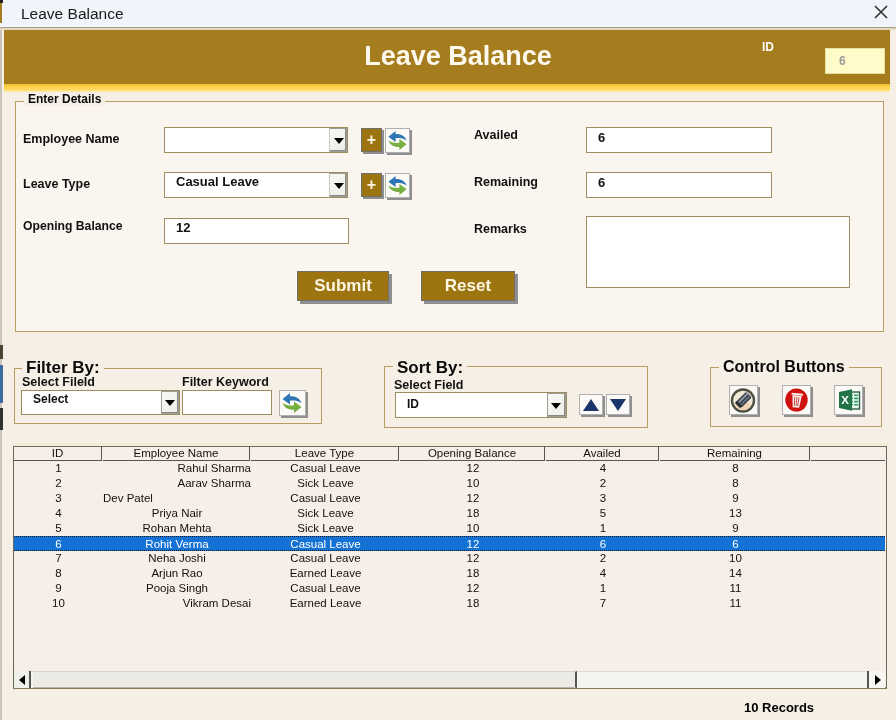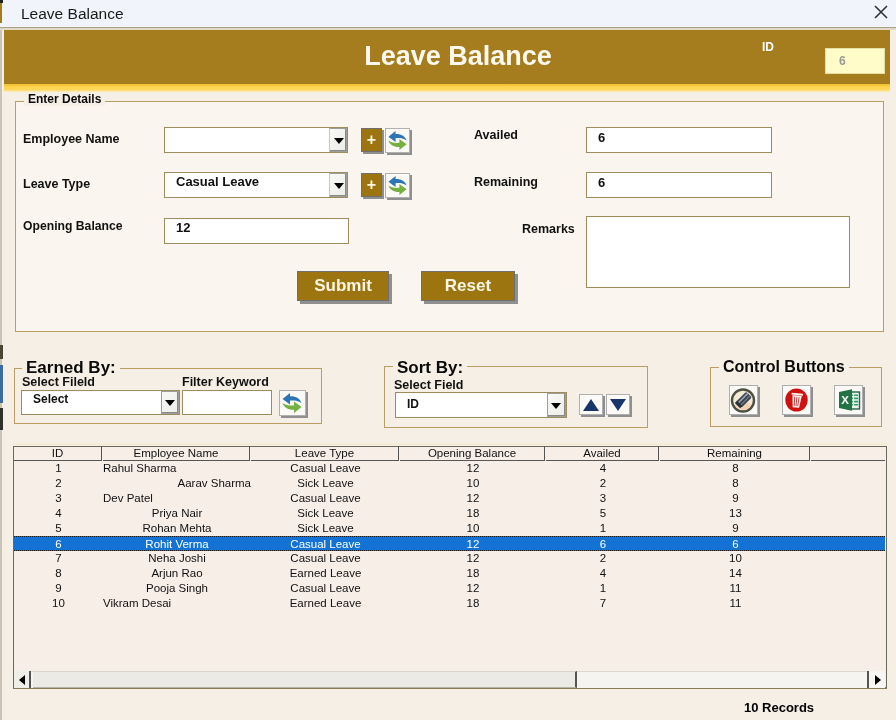--- a/index.html
+++ b/index.html
@@ -44,21 +44,21 @@
 
 <div class="abs gbox" style="left:15px;top:101px;width:869px;height:231px;"></div>
 <div class="abs" style="left:16px;top:102px;width:867px;height:229px;background:#faf5ee;"></div>
 <div class="gtitle" style="left:24px;top:92px;font-size:12px;">Enter Details</div>
 
 <div class="abs lbl" style="left:23px;top:132px;">Employee Name</div>
 <div class="abs lbl" style="left:23px;top:177px;">Leave Type</div>
 <div class="abs lbl" style="left:23px;top:219px;font-size:12.2px;">Opening Balance</div>
 <div class="abs lbl" style="left:474px;top:128px;">Availed</div>
 <div class="abs lbl" style="left:474px;top:175px;">Remaining</div>
-<div class="abs lbl" style="left:474px;top:222px;margin-left:48px;">Remarks</div>
+<div class="abs lbl" style="left:474px;top:222px;">Remarks</div>
 
 <div class="abs inp" style="left:164px;top:127px;width:184px;height:26px;"></div>
 <div class="abs" style="left:329px;top:128px;width:18px;height:24px;background:linear-gradient(135deg,#f8f8f6 0%,#ededE8 100%);border:1px solid #9f9f9a;border-left:1px solid #c8c8c4;box-shadow:inset -1px -1px 0 #8a8a85;"></div>
 <div class="abs" style="left:334px;top:138px;width:0;height:0;border-left:5px solid transparent;border-right:5px solid transparent;border-top:6px solid #000;"></div>
 
 <div class="abs inp" style="left:164px;top:172px;width:184px;height:26px;"></div>
 <div class="abs" style="left:176px;top:174px;font-weight:bold;font-size:13px;color:#111;">Casual Leave</div>
 <div class="abs" style="left:329px;top:173px;width:18px;height:24px;background:linear-gradient(135deg,#f8f8f6 0%,#ededE8 100%);border:1px solid #9f9f9a;border-left:1px solid #c8c8c4;box-shadow:inset -1px -1px 0 #8a8a85;"></div>
 <div class="abs" style="left:334px;top:183px;width:0;height:0;border-left:5px solid transparent;border-right:5px solid transparent;border-top:6px solid #000;"></div>
 
@@ -84,21 +84,21 @@
 <div class="abs inp" style="left:586px;top:127px;width:186px;height:26px;"></div>
 <div class="abs" style="left:598px;top:130px;font-weight:bold;font-size:13px;color:#111;">6</div>
 <div class="abs inp" style="left:586px;top:172px;width:186px;height:26px;"></div>
 <div class="abs" style="left:598px;top:175px;font-weight:bold;font-size:13px;color:#111;">6</div>
 <div class="abs inp" style="left:586px;top:216px;width:264px;height:72px;"></div>
 
 <div class="abs goldbtn" style="left:297px;top:271px;width:92px;height:30px;font-size:17px;line-height:28px;">Submit</div>
 <div class="abs goldbtn" style="left:421px;top:271px;width:94px;height:30px;font-size:17px;line-height:28px;">Reset</div>
 
 <div class="abs gbox" style="left:14px;top:368px;width:308px;height:56px;"></div>
-<div class="gtitle" style="left:22px;top:358px;font-size:17px;">Earned By:</div>
+<div class="gtitle" style="left:22px;top:358px;font-size:17px;">Filter By:</div>
 <div class="abs lbl" style="left:22px;top:375px;">Select Fileld</div>
 <div class="abs lbl" style="left:182px;top:375px;">Filter Keyword</div>
 <div class="abs inp" style="left:21px;top:390px;width:159px;height:25px;"></div>
 <div class="abs" style="left:33px;top:392px;font-weight:bold;font-size:12px;color:#111;">Select</div>
 <div class="abs" style="left:161px;top:391px;width:18px;height:23px;background:linear-gradient(135deg,#f8f8f6 0%,#ededE8 100%);border:1px solid #9f9f9a;box-shadow:inset -1px -1px 0 #8a8a85;"></div>
 <div class="abs" style="left:165px;top:400px;width:0;height:0;border-left:5px solid transparent;border-right:5px solid transparent;border-top:6px solid #000;"></div>
 <div class="abs inp" style="left:182px;top:390px;width:90px;height:25px;"></div>
 <div class="abs iconbtn" style="left:279px;top:390px;width:27px;height:26px;">
   <svg width="24" height="24" viewBox="0 0 24 24" style="position:absolute;left:0px;top:0px;">
     <path d="M21.5 16 L14 22 L14 18.8 C8 19 4 16.4 2.5 12 C6.5 14.6 10.5 14.8 14 14.4 L14 10.5 Z" fill="#76b041"></path>
@@ -163,21 +163,21 @@
   <div style="position:absolute;left:237px;top:0;width:148px;height:15px;border-right:1px solid #555;border-bottom:1px solid #555;text-align:center;line-height:15px;">Leave Type</div>
   <div style="position:absolute;left:386px;top:0;width:145px;height:15px;border-right:1px solid #555;border-bottom:1px solid #555;text-align:center;line-height:15px;">Opening Balance</div>
   <div style="position:absolute;left:532px;top:0;width:113px;height:15px;border-right:1px solid #555;border-bottom:1px solid #555;text-align:center;line-height:15px;">Availed</div>
   <div style="position:absolute;left:646px;top:0;width:150px;height:15px;border-right:1px solid #555;border-bottom:1px solid #555;text-align:center;line-height:15px;">Remaining</div>
   <div style="position:absolute;left:797px;top:0;width:74px;height:15px;border-bottom:1px solid #555;"></div>
 </div>
 
 <div id="rows" class="abs" style="left:14px;top:461px;width:872px;font-size:11.5px;color:#111;">
 <div style="position:absolute;left:0;top:0px;width:871px;height:15px;">
       <span style="position:absolute;left:0px;top:0;width:89px;text-align:center;line-height:15px;">1</span>
-      <span style="position:absolute;left:89px;top:0;width:148px;text-align:left;line-height:15px;">Rahul Sharma</span>
+      <span style="position:absolute;left:89px;top:0;width:148px;text-align:right;line-height:15px;">Rahul Sharma</span>
       <span style="position:absolute;left:237px;top:0;width:149px;text-align:center;line-height:15px;">Casual Leave</span>
       <span style="position:absolute;left:386px;top:0;width:146px;text-align:center;line-height:15px;">12</span>
       <span style="position:absolute;left:532px;top:0;width:114px;text-align:center;line-height:15px;">4</span>
       <span style="position:absolute;left:646px;top:0;width:151px;text-align:center;line-height:15px;">8</span>
     </div>
 <div style="position:absolute;left:0;top:15px;width:871px;height:15px;">
       <span style="position:absolute;left:0px;top:0;width:89px;text-align:center;line-height:15px;">2</span>
       <span style="position:absolute;left:89px;top:0;width:148px;text-align:right;line-height:15px;">Aarav Sharma</span>
       <span style="position:absolute;left:237px;top:0;width:149px;text-align:center;line-height:15px;">Sick Leave</span>
       <span style="position:absolute;left:386px;top:0;width:146px;text-align:center;line-height:15px;">10</span>
@@ -235,21 +235,21 @@
 <div style="position:absolute;left:0;top:120px;width:871px;height:15px;">
       <span style="position:absolute;left:0px;top:0;width:89px;text-align:center;line-height:15px;">9</span>
       <span style="position:absolute;left:89px;top:0;width:148px;text-align:center;line-height:15px;">Pooja Singh</span>
       <span style="position:absolute;left:237px;top:0;width:149px;text-align:center;line-height:15px;">Casual Leave</span>
       <span style="position:absolute;left:386px;top:0;width:146px;text-align:center;line-height:15px;">12</span>
       <span style="position:absolute;left:532px;top:0;width:114px;text-align:center;line-height:15px;">1</span>
       <span style="position:absolute;left:646px;top:0;width:151px;text-align:center;line-height:15px;">11</span>
     </div>
 <div style="position:absolute;left:0;top:135px;width:871px;height:15px;">
       <span style="position:absolute;left:0px;top:0;width:89px;text-align:center;line-height:15px;">10</span>
-      <span style="position:absolute;left:89px;top:0;width:148px;text-align:left;line-height:15px;">Vikram Desai</span>
+      <span style="position:absolute;left:89px;top:0;width:148px;text-align:right;line-height:15px;">Vikram Desai</span>
       <span style="position:absolute;left:237px;top:0;width:149px;text-align:center;line-height:15px;">Earned Leave</span>
       <span style="position:absolute;left:386px;top:0;width:146px;text-align:center;line-height:15px;">18</span>
       <span style="position:absolute;left:532px;top:0;width:114px;text-align:center;line-height:15px;">7</span>
       <span style="position:absolute;left:646px;top:0;width:151px;text-align:center;line-height:15px;">11</span>
     </div>
 </div>
 
 <div class="abs" style="left:14px;top:671px;width:871px;height:17px;background:#f6f4f0;border-top:1px solid #ddd8cf;"></div>
 <div class="abs" style="left:14px;top:671px;width:17px;height:17px;background:#f0eee8;border-right:2px solid #555;"></div>
 <div class="abs" style="left:19px;top:675px;width:0;height:0;border-top:5px solid transparent;border-bottom:5px solid transparent;border-right:6px solid #000;"></div>

